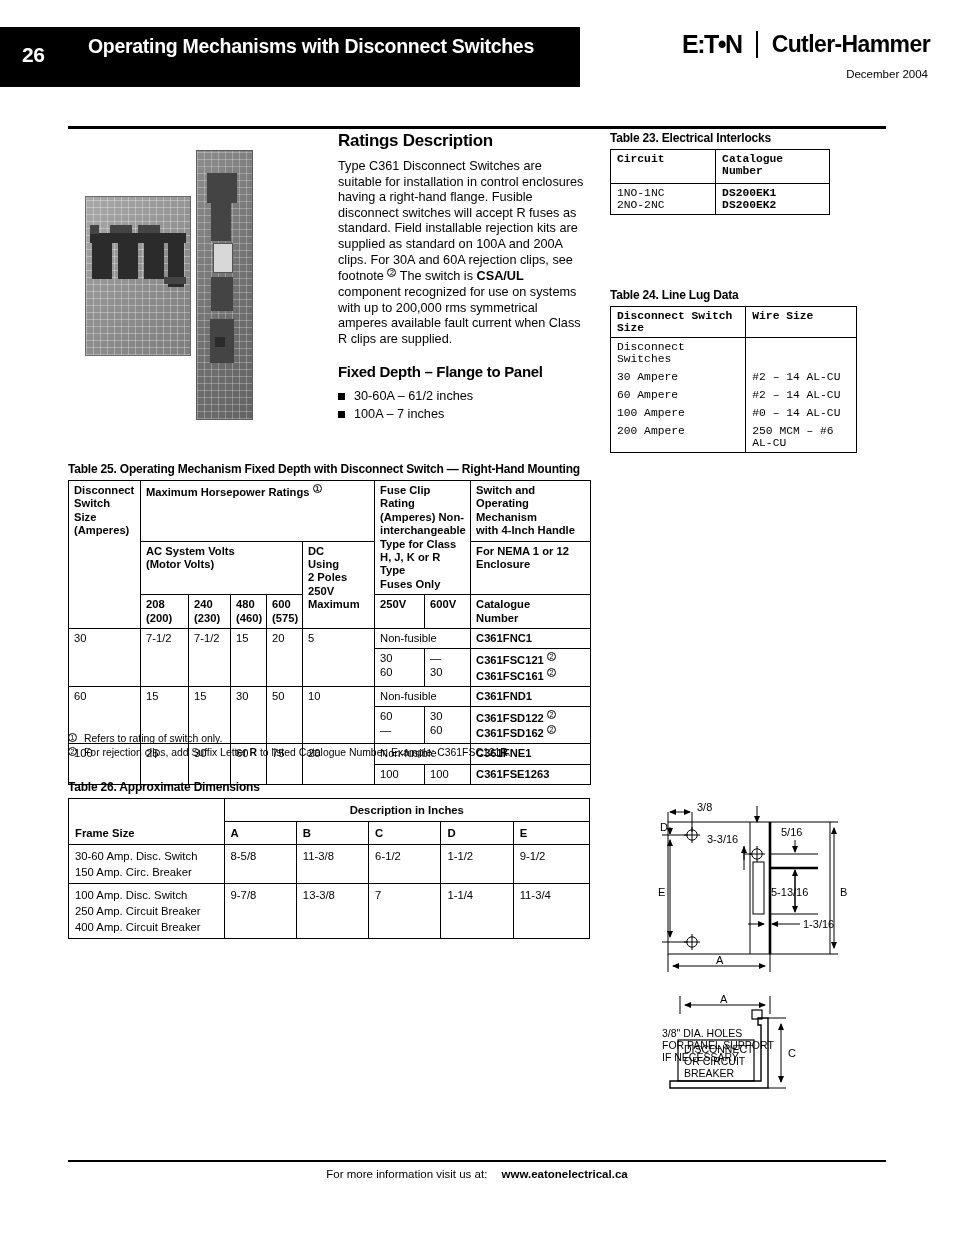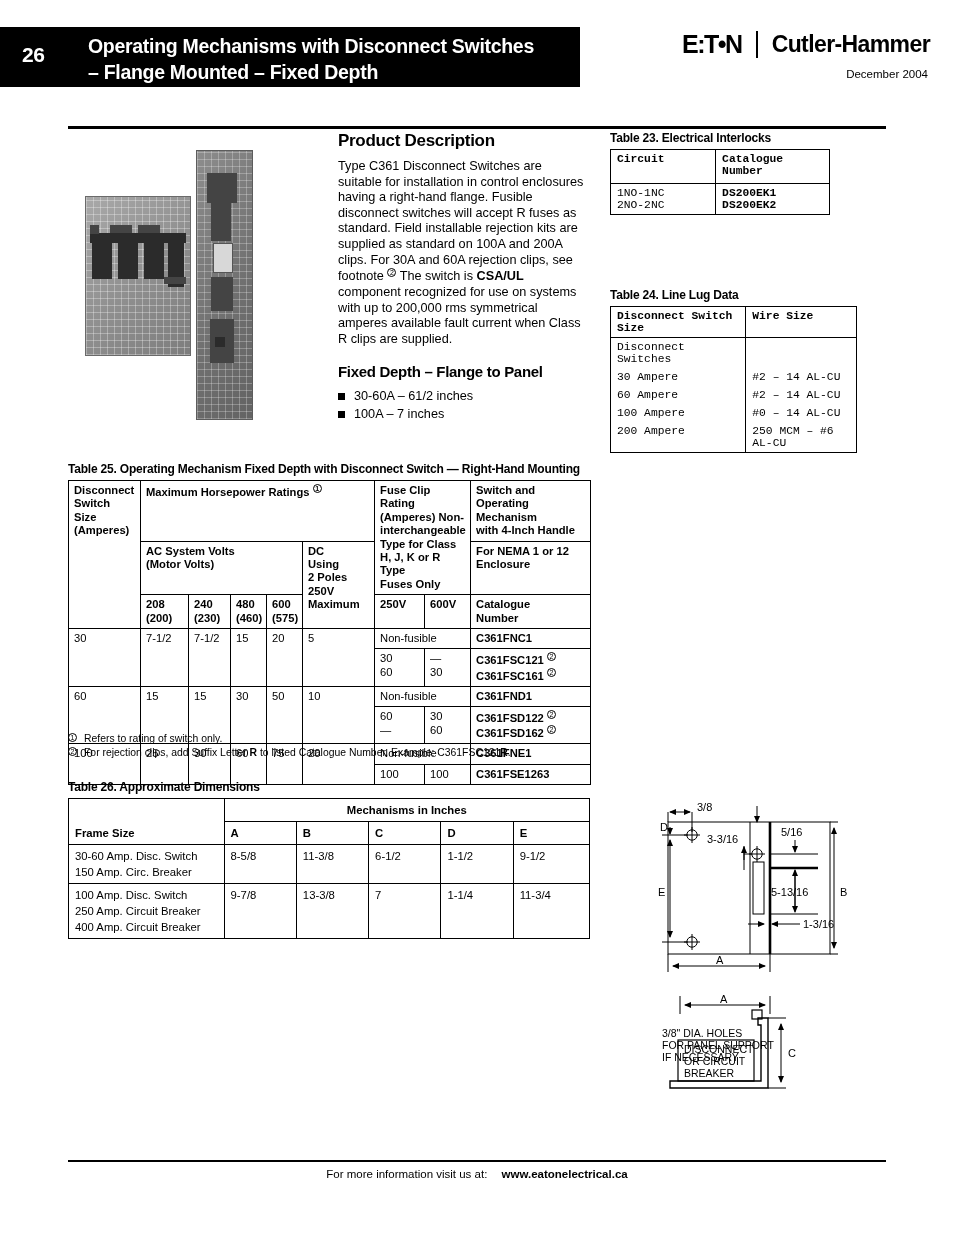--- a/index.html
+++ b/index.html
@@ -143,21 +143,20 @@
   .draw-wrap { position:absolute; left:640px; top:800px; width:280px; height:300px; }
   .draw-wrap svg { display:block; }
 </style>
 </head>
 <body>
 
 <div class="header-band"></div>
 <div class="page-num">26</div>
 <div class="header-title">
   <div>Operating Mechanisms with Disconnect Switches</div>
-  <div>– Flange Mounted – Fixed Depth</div>
 </div>
 
 <div class="brand-wrap">
   <div class="brand-row">
     <span class="eaton-logo">E:T•N</span>
     <span class="brand-sep"></span>
     <span class="cutler">Cutler-Hammer</span>
   </div>
   <div class="brand-date">December 2004</div>
 </div>
@@ -180,21 +179,21 @@
     <div class="mech-l" style="left:10px; top:22px; width:30px; height:30px;"></div>
     <div class="mech-l" style="left:14px; top:52px; width:20px; height:38px;"></div>
     <div class="lbl-chip" style="left:16px; top:92px; width:20px; height:30px;"></div>
     <div class="mech-l" style="left:14px; top:126px; width:22px; height:34px;"></div>
     <div class="mech-l" style="left:13px; top:168px; width:24px; height:44px;"></div>
     <div class="mech" style="left:18px; top:186px; width:10px; height:10px;"></div>
   </div>
 </div>
 
 <div class="desc-col">
-  <div class="sec-title">Product Description</div>
+  <div class="sec-title">Ratings Description</div>
   <div class="desc-body">
     <span>Type C361 Disconnect Switches are suitable for installation in control enclosures having a right-hand flange. Fusible disconnect switches will accept R fuses as standard. Field installable rejection kits are supplied as standard on 100A and 200A clips. For 30A and 60A rejection clips, see footnote </span><span class="circled">2</span>
     <span>The switch is </span><b>CSA/UL</b><span> component recognized for use on systems with up to 200,000 rms symmetrical amperes available fault current when Class R clips are supplied.</span>
   </div>
   <div class="sec-title2">Fixed Depth – Flange to Panel</div>
   <ul class="bullets">
     <li>30-60A – 61/2 inches</li>
     <li>100A – 7 inches</li>
   </ul>
 </div>
@@ -426,21 +425,21 @@
       <col style="width:155px">
         <col style="width:72px">
         <col style="width:72px">
       <col style="width:72px">
         <col style="width:72px">
         <col style="width:76px">
     </colgroup>
     <tbody>
         <tr>
       <th rowspan="2" style="vertical-align:bottom">Frame Size</th>
-      <th colspan="5" style="text-align:center">Mechanisms in Inches</th>
+      <th colspan="5" style="text-align:center">Description in Inches</th>
     </tr>
     <tr>
       <th>A</th>
       <th>B</th>
       <th>C</th>
       <th>D</th>
       <th>E</th>
     </tr>
     <tr>
       <td>

